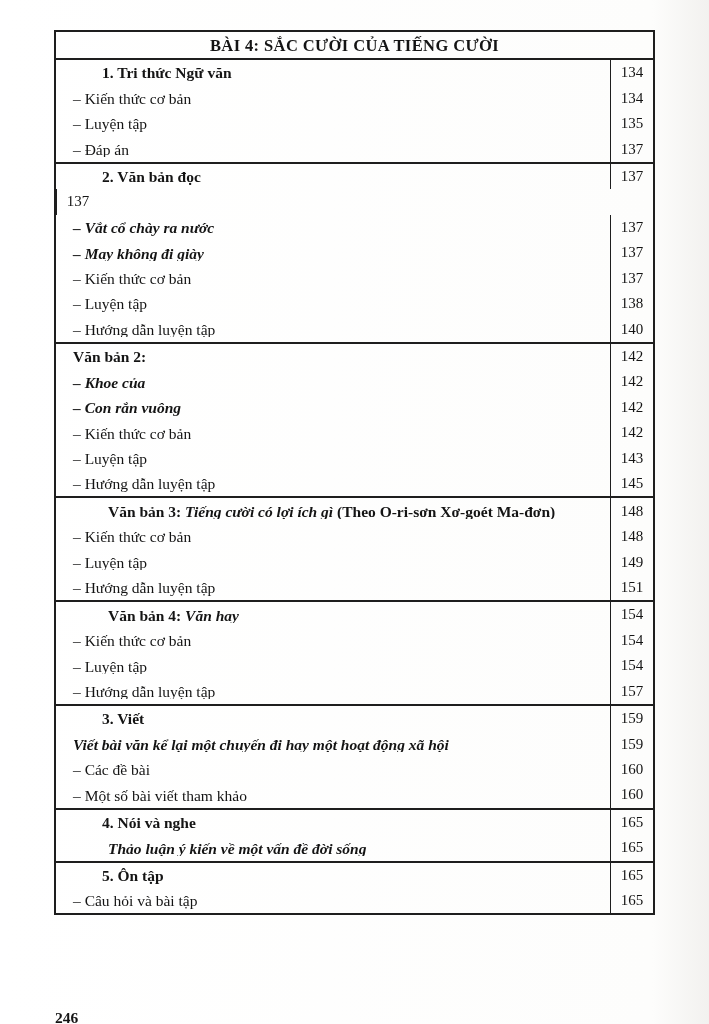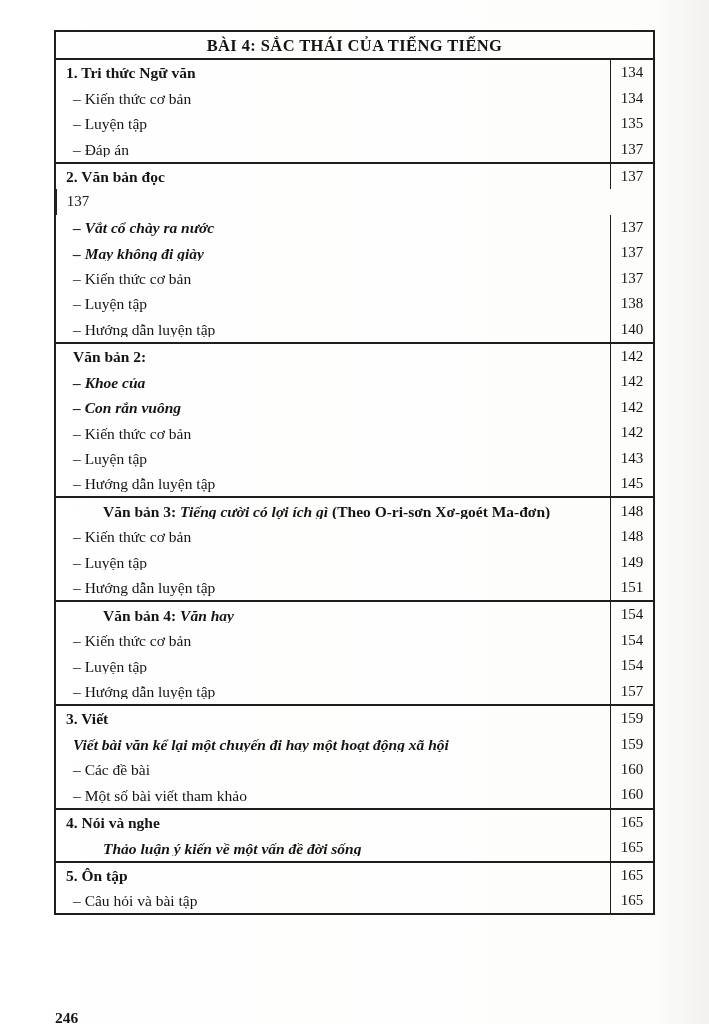--- a/index.html
+++ b/index.html
@@ -39,23 +39,23 @@
     align-items: center;
   }
   .toc-label {
     flex: 1;
     font-size: 15.5px;
     white-space: nowrap;
     overflow: hidden;
     line-height: 1;
     padding-top: 1px;
   }
-  .indent-0 { padding-left: 10px; }
+  .indent-0 { padding-left: 10px; margin-left: 36px; }
   .indent-1 { padding-left: 17px; }
-  .indent-2 { padding-left: 47px; }
+  .indent-2 { padding-left: 28px; margin-left: 24px; }
   .style-bold { font-weight: 700; }
   .style-bolditalic { font-weight: 700; font-style: italic; }
   .style-normal { font-weight: 400; }
   .toc-page {
     width: 43px;
     align-self: stretch;
     border-left: 1.8px solid #1e1e1e;
     display: flex;
     align-items: center;
     justify-content: center;
@@ -67,21 +67,21 @@
     left: 55px; top: 1009px;
     font-weight: 700;
     font-size: 15.5px;
   }
 </style>
 </head>
 <body>
 
 <div class="scan-page">
   <div class="toc-table">
-    <div class="toc-header">BÀI 4: SẮC THÁI CỦA TIẾNG TIẾNG</div>
+    <div class="toc-header">BÀI 4: SẮC CƯỜI CỦA TIẾNG CƯỜI</div>
     <div id="toc-body">
         <div class="toc-section">
           <div class="toc-row">
             <div class="toc-label indent-0 style-bold">1. Tri thức Ngữ văn</div>
             <div class="toc-page">134</div>
           </div>
           <div class="toc-row">
             <div class="toc-label indent-1 style-normal">– Kiến thức cơ bản</div>
             <div class="toc-page">134</div>
           </div>

